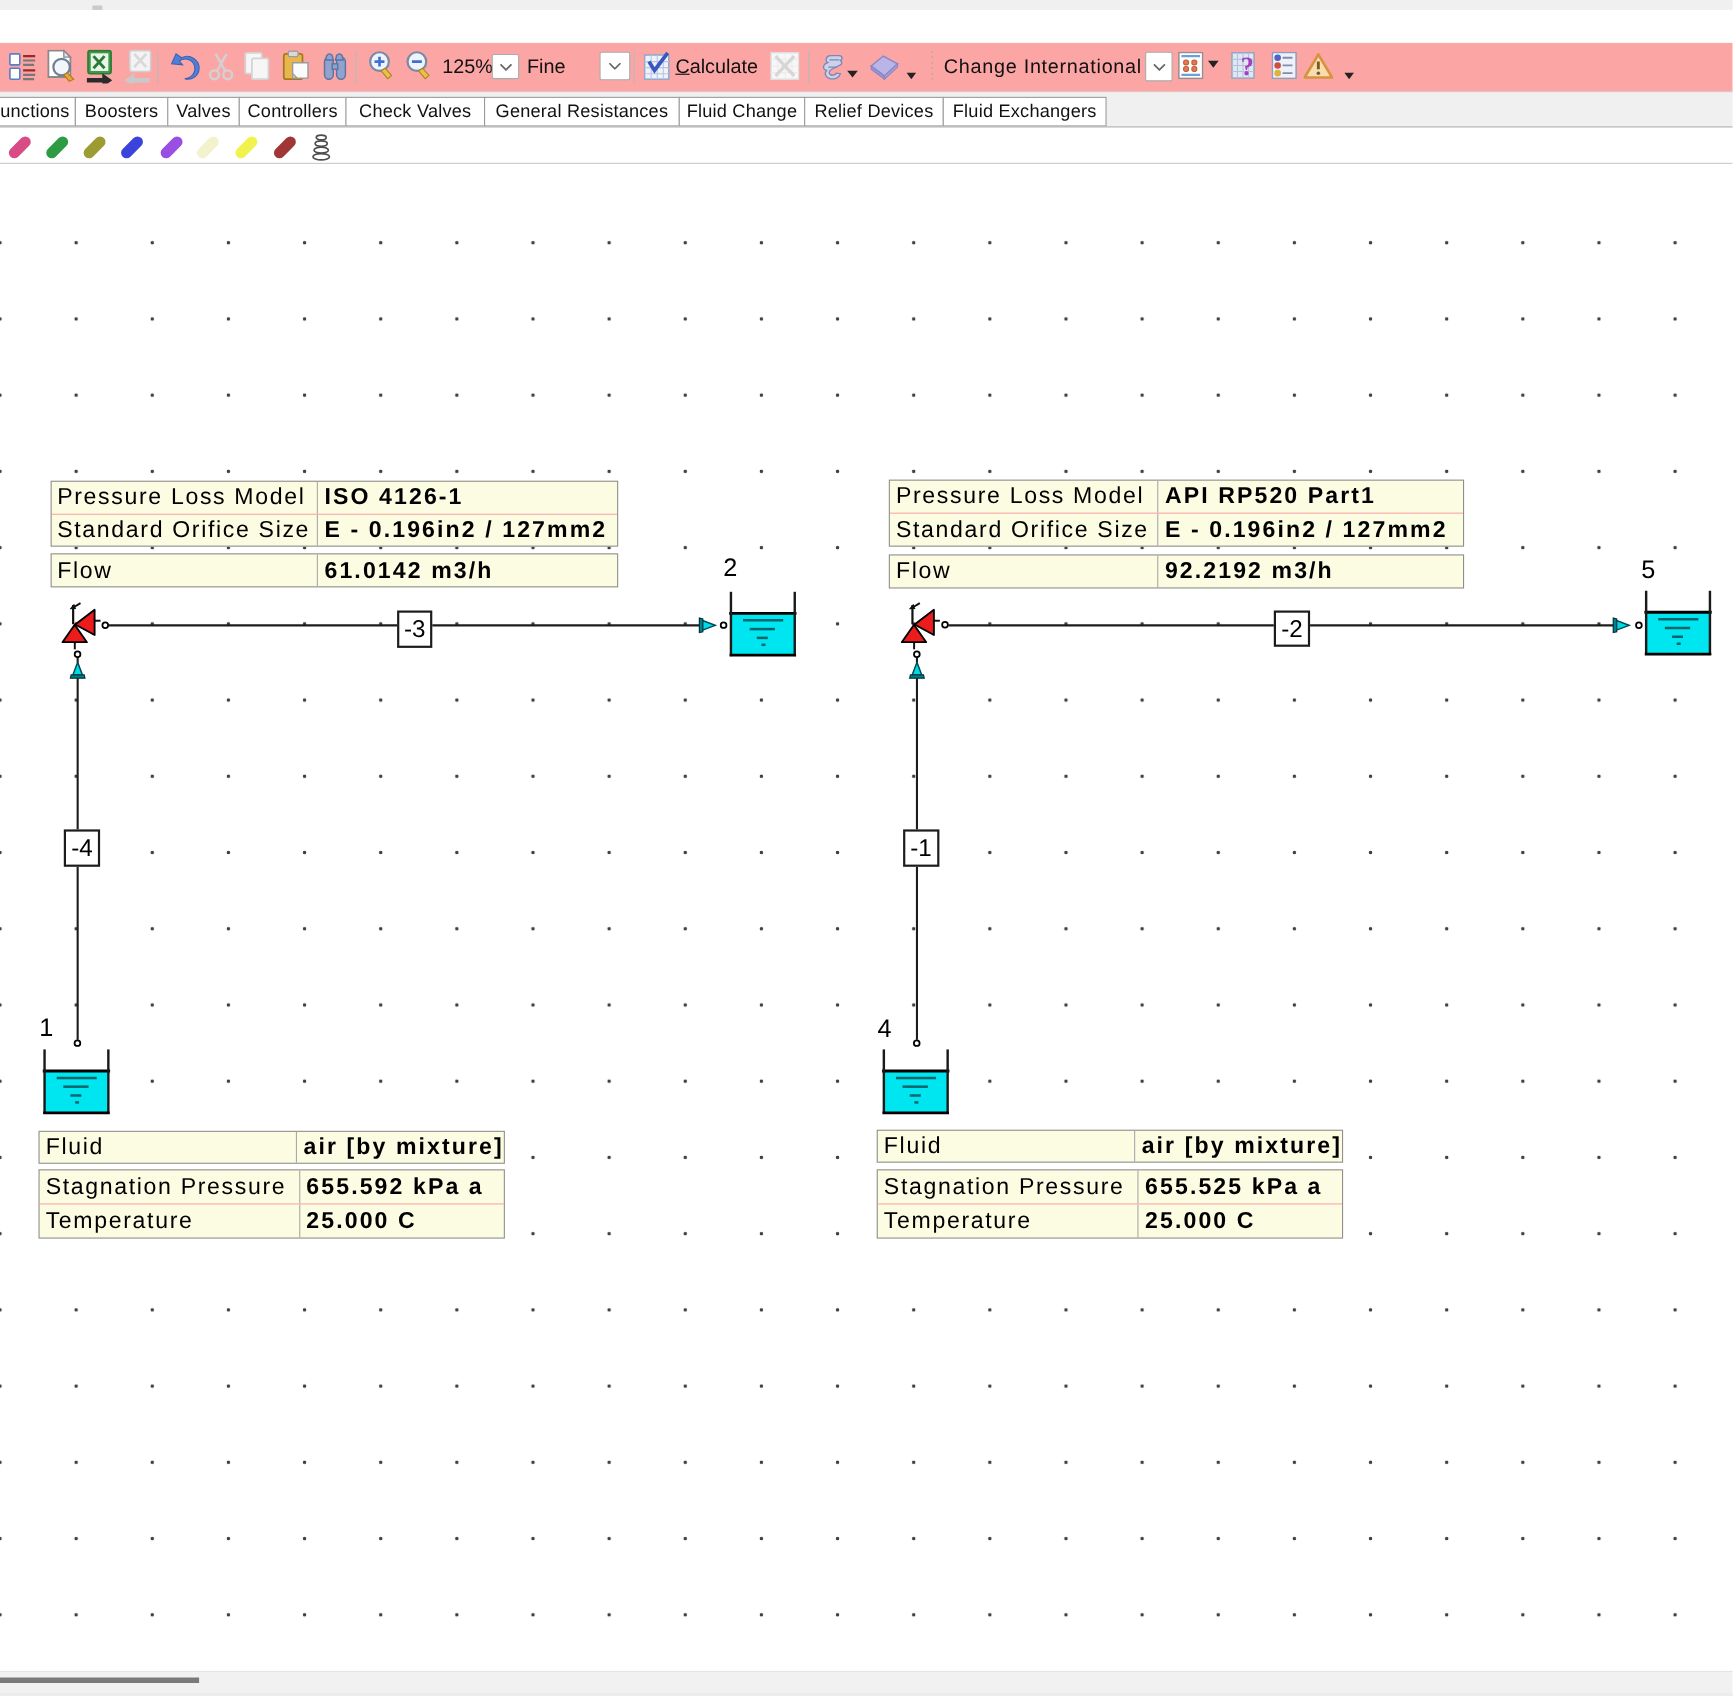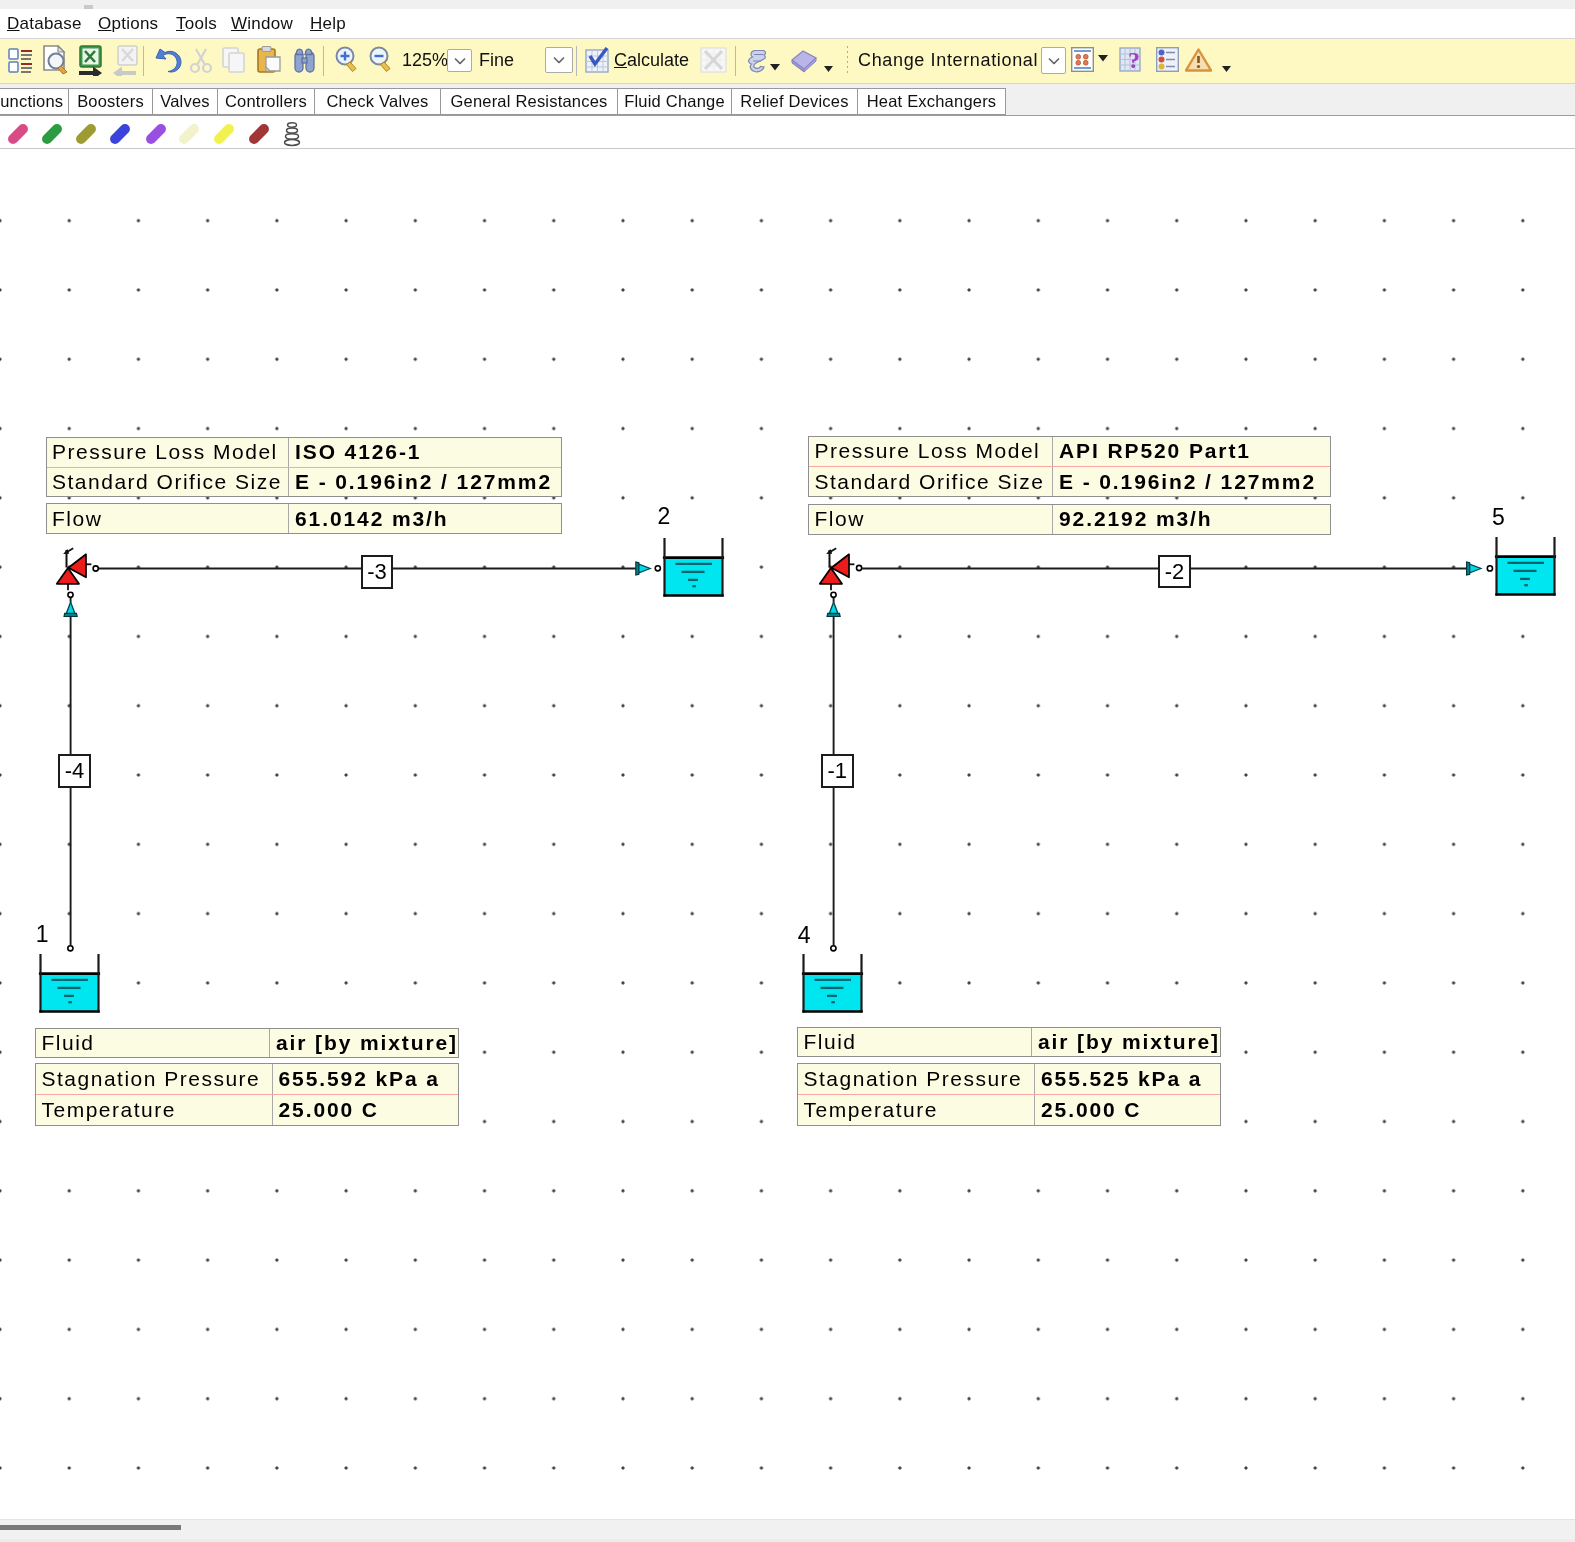--- a/index.html
+++ b/index.html
@@ -3,21 +3,21 @@
 <meta charset="utf-8">
 <style>
 html,body{margin:0;padding:0;}
 body{width:1575px;height:1542px;overflow:hidden;font-family:"Liberation Sans",sans-serif;background:#fff;}
 #page{position:absolute;left:0;top:0;width:1575px;height:1542px;background:#fff;}
 .abs{position:absolute;}
 
 #topstrip{left:0;top:0;width:1575px;height:9px;background:#f0f0f0;}
 #menubar{left:0;top:9px;width:1575px;height:29px;background:#fff;border-bottom:1px solid #d5d5d5;}
 .mitem{position:absolute;top:5px;font-size:17px;color:#111;letter-spacing:0.25px;}
-#toolbar{left:0;top:39px;width:1575px;height:44px;background:#fef9c3;border-bottom:1px solid #d5d5d5;}
+#toolbar{left:0;top:39px;width:1575px;height:44px;background:#fca5a5;border-bottom:1px solid #d5d5d5;}
 .tsep{position:absolute;top:7px;width:1px;height:30px;background:#b8b8b8;}
 .tsepdot{position:absolute;top:7px;width:1px;height:30px;background-image:repeating-linear-gradient(#aaa 0 2px,transparent 2px 5px);}
 .ttext{position:absolute;font-size:18px;color:#111;top:11px;}
 .combo{position:absolute;background:#fff;border:1px solid #ababab;border-radius:2px;}
 .combo svg{position:absolute;left:50%;top:50%;transform:translate(-50%,-50%);}
 .dda{position:absolute;}
 
 #tabbar{left:0;top:84px;width:1575px;height:31px;background:#f0f0f0;border-bottom:1px solid #9c9c9c;}
 .tab{position:absolute;top:4px;height:27px;background:#fff;border:1px solid #989898;display:flex;align-items:center;justify-content:center;font-size:16.5px;letter-spacing:.2px;color:#111;box-sizing:border-box;}
 
@@ -44,27 +44,20 @@
 #hscroll{left:0;top:1519px;width:1575px;height:23px;background:#f1f1f1;border-top:1px solid #e4e4e4;}
 #hthumb{left:0;top:1525px;width:181px;height:5px;background:#7a7a7a;}
 #bedge{left:0;top:1539px;width:1575px;height:3px;background:#ececec;}
 </style>
 </head>
 <body>
 <div id="page">
   <div class="abs" id="topstrip">
       <div style="position:absolute;left:84px;top:5px;width:9px;height:4px;background:#c9c9c9"></div>
     </div>
-  <div class="abs" id="menubar">
-    <span class="mitem" style="left:7px"><u>D</u>atabase</span>
-    <span class="mitem" style="left:98px"><u>O</u>ptions</span>
-    <span class="mitem" style="left:176px"><u>T</u>ools</span>
-    <span class="mitem" style="left:231px"><u>W</u>indow</span>
-    <span class="mitem" style="left:310px"><u>H</u>elp</span>
-  </div>
   <div class="abs" id="toolbar">
     <svg style="position:absolute;left:8px;top:8px" width="25" height="27" viewBox="0 0 25 27">
       <rect x="1" y="2" width="9" height="10" rx="1" fill="#fff" stroke="#5b7fc4" stroke-width="1.5"></rect>
       <rect x="1" y="15" width="9" height="10" rx="1" fill="#fff" stroke="#5b7fc4" stroke-width="1.5"></rect>
       <g stroke="#9a2a2a" stroke-width="2">
           <path d="M13,4 H24"></path>
           <path d="M13,17 H24"></path>
         </g>
       <g stroke="#777" stroke-width="2">
           <path d="M13,8 H24"></path>
@@ -215,21 +208,21 @@
   </div>
   <div class="abs" id="tabbar">
     <div class="tab" style="left:-14px;width:83px">Junctions</div>
     <div class="tab" style="left:68px;width:85px">Boosters</div>
     <div class="tab" style="left:152px;width:66px">Valves</div>
     <div class="tab" style="left:217px;width:98px">Controllers</div>
     <div class="tab" style="left:314px;width:127px">Check Valves</div>
     <div class="tab" style="left:440px;width:178px">General Resistances</div>
     <div class="tab" style="left:617px;width:115px">Fluid Change</div>
     <div class="tab" style="left:731px;width:127px">Relief Devices</div>
-    <div class="tab" style="left:857px;width:149px">Heat Exchangers</div>
+    <div class="tab" style="left:857px;width:149px">Fluid Exchangers</div>
   </div>
   <div class="abs" id="pensbar">
     <div class="pen" style="left:5.75px;top:13.2px;background:#d94b85"></div>
     <div class="pen" style="left:39.85px;top:13.2px;background:#2d9b41"></div>
     <div class="pen" style="left:73.85px;top:13.2px;background:#9c9c33"></div>
     <div class="pen" style="left:107.9px;top:13.2px;background:#3c43dc"></div>
     <div class="pen" style="left:143.55px;top:13.2px;background:#9a4fe3"></div>
     <div class="pen" style="left:177.05px;top:13.2px;background:#f2f2cd"></div>
     <div class="pen" style="left:212.15px;top:13.2px;background:#f2f24e"></div>
     <div class="pen" style="left:246.75px;top:13.2px;background:#a03636"></div>

